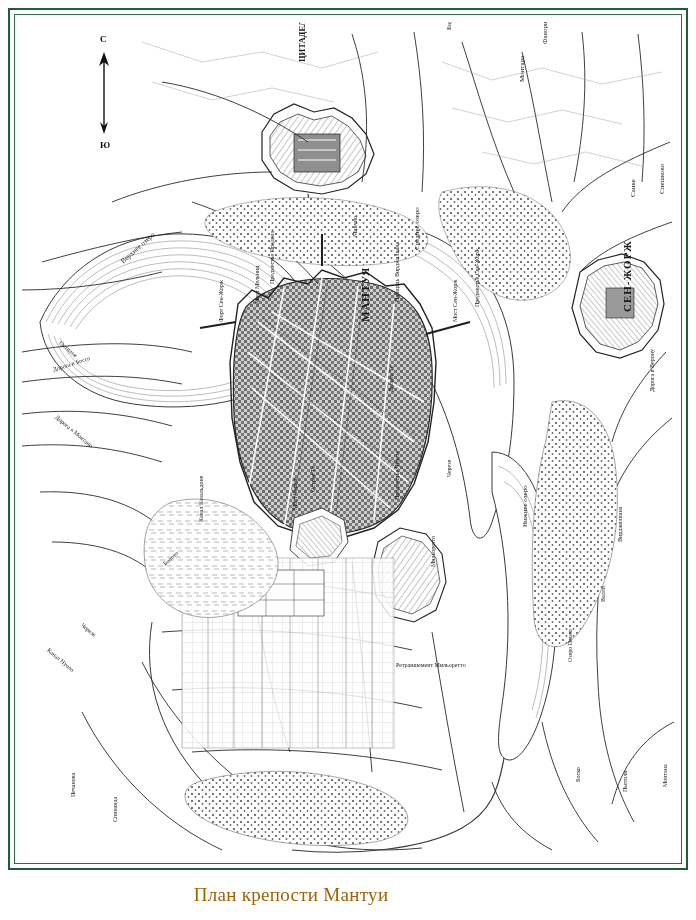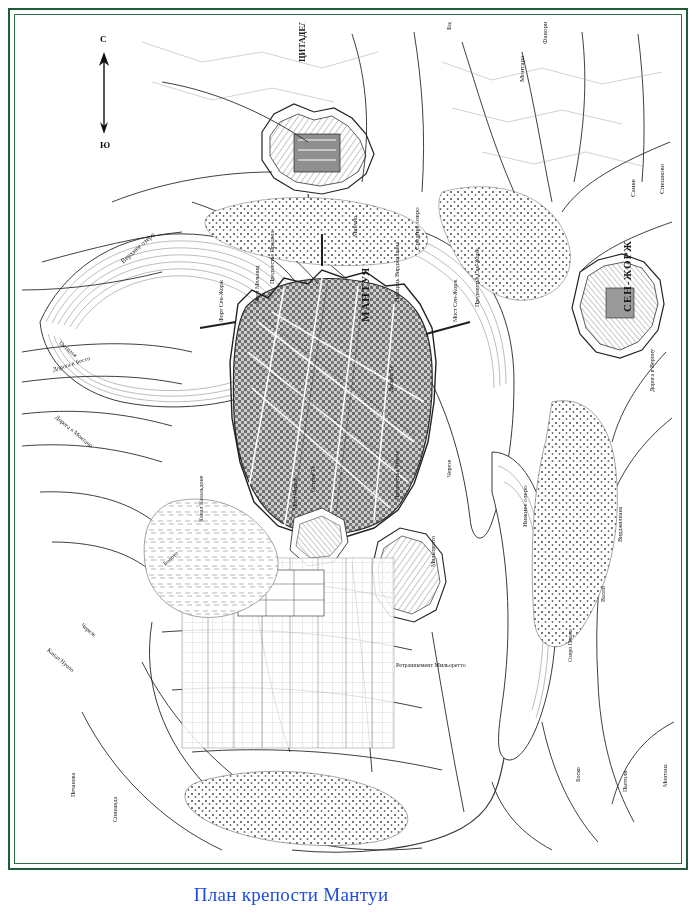--- a/index.html
+++ b/index.html
@@ -47,21 +47,21 @@
     background: #fdfdfb;
     overflow: hidden;
   }
   .caption {
     position: absolute;
     left: 0;
     top: 884px;
     width: 582px;
     text-align: center;
     font-size: 19px;
-    color: #1d4ed8;
+    color: #a16207;
     letter-spacing: 0.3px;
   }
   
   .lbl {
     position: absolute;
     font-family: "Liberation Serif", serif;
     color: #1a1a1a;
     white-space: nowrap;
     line-height: 1;
   }

